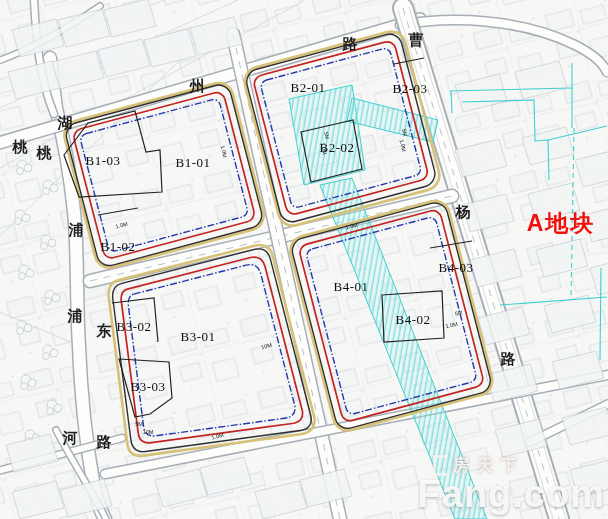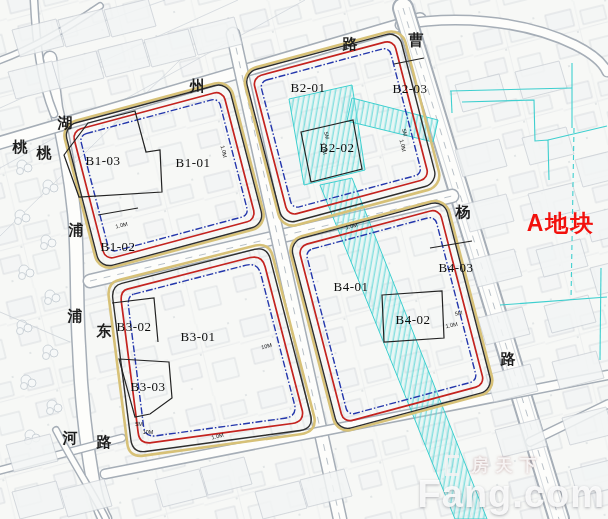--- a/index.html
+++ b/index.html
@@ -20,21 +20,21 @@
   .blkline{stroke:#232323;fill:none;stroke-width:1.2;}
   .ep{stroke:#c3c9d0;fill:#f3f5f5;stroke-width:.8;opacity:.85;}
   .fl{stroke:#bcc4cc;fill:#f6f8f8;stroke-width:.7;}
   .diag{stroke:#ccd1d8;stroke-width:.7;}
   .rc{font:600 15px "Liberation Serif",serif;fill:#1d1d1d;text-anchor:middle;}
   .pl{font:13px "Liberation Serif",serif;fill:#0d0d0d;text-anchor:middle;letter-spacing:.5px;}
   .sb{font:5.5px "Liberation Sans",sans-serif;fill:#222;text-anchor:middle;}
   .region{font:bold 23px "Liberation Sans",sans-serif;fill:#f2100c;text-anchor:middle;letter-spacing:2px;}
   
   .wm{position:absolute;right:3px;bottom:6px;text-align:left;}
-  .wm-top{display:flex;align-items:center;gap:13px;margin-left:27px;
+  .wm-top{display:flex;align-items:center;gap:6px;margin-left:15px;
           font:bold 17px "DejaVu Sans",sans-serif;letter-spacing:7px;
           color:rgba(250,248,248,.9);text-shadow:0 0 3px rgba(150,95,95,.55);}
   .wm-logo{width:11px;height:15px;border:3px solid rgba(248,242,242,.8);border-right:none;display:inline-block;}
   .wm-domain{font:bold 38px "Liberation Sans",sans-serif;letter-spacing:1px;line-height:1;margin-top:-2px;
           color:rgba(253,253,253,.9);text-shadow:0 1px 3px rgba(120,120,130,.55);}
 </style>
 </head>
 <body>
 
 <div class="stage">

